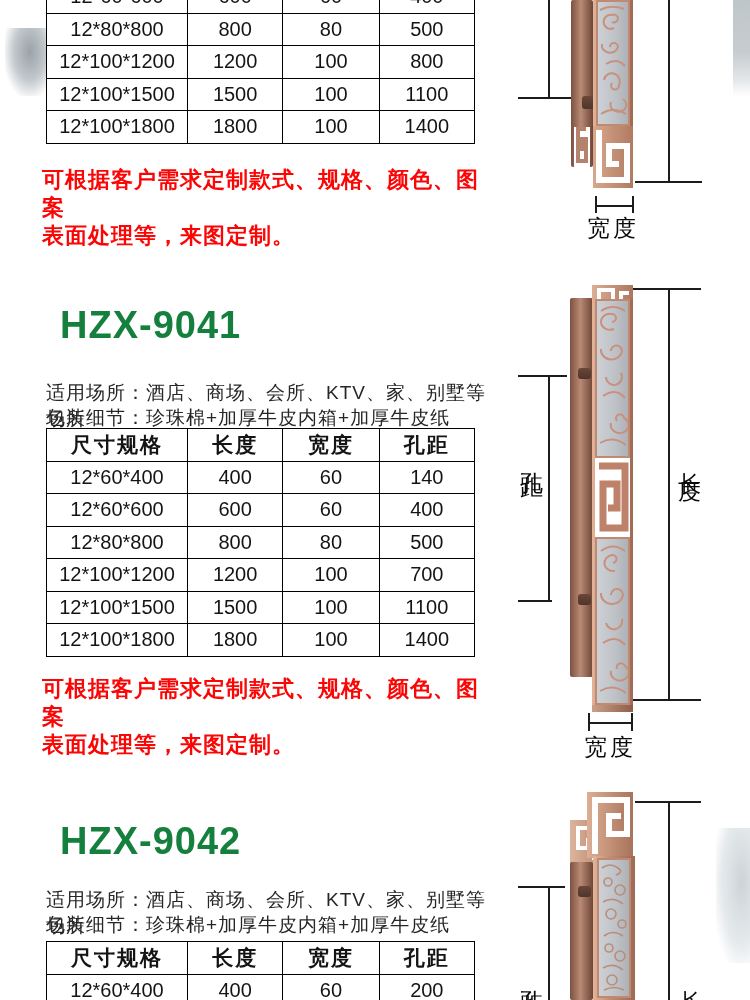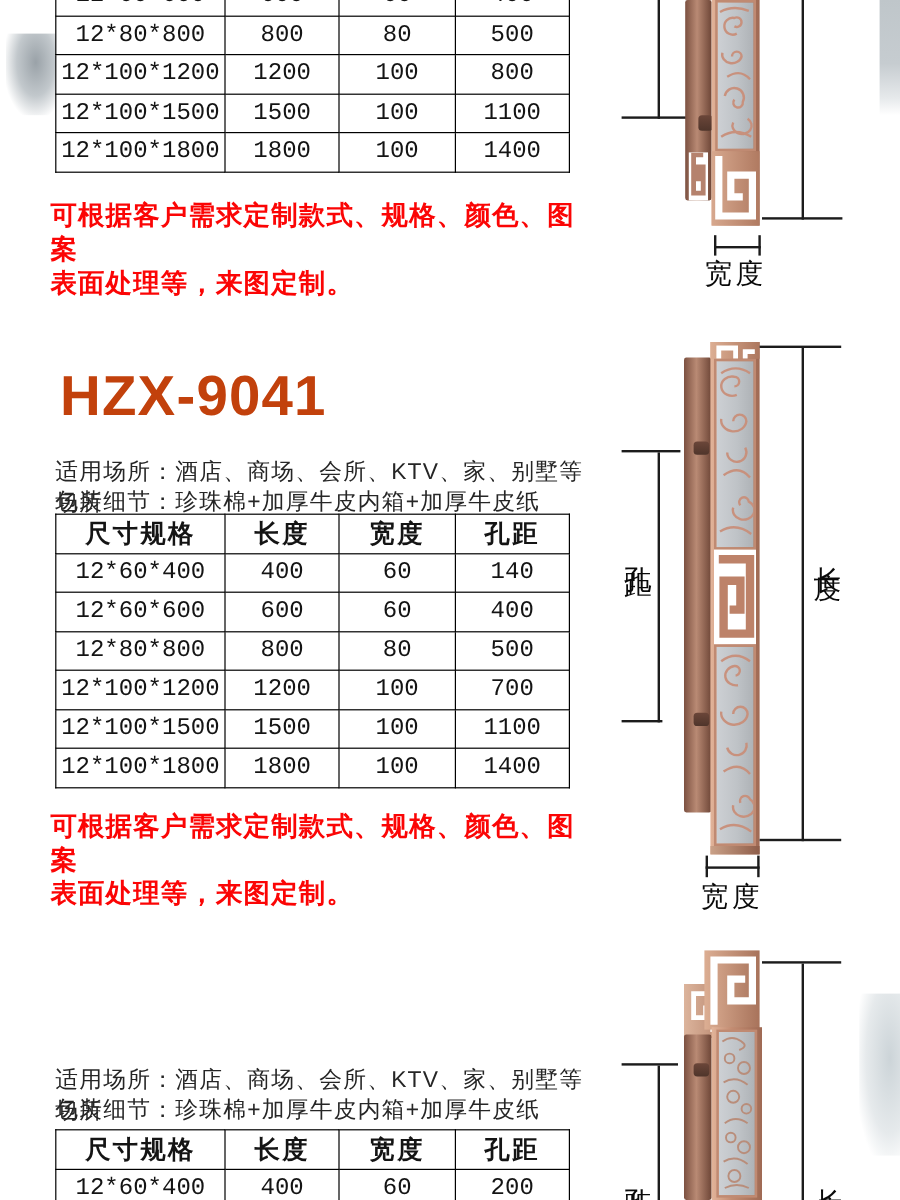--- a/index.html
+++ b/index.html
@@ -9,30 +9,30 @@
   .wash{position:absolute;pointer-events:none;}
   .wash-left{left:5px;top:28px;width:45px;height:68px;
     background:radial-gradient(ellipse at 55% 35%,#9aa2a8 0%,#c2c8cc 45%,rgba(255,255,255,0) 78%);}
   .wash-right-strip{left:733px;top:0;width:17px;height:96px;
     background:linear-gradient(180deg,#bfc6ca 0%,#c6ccd0 55%,#e6e9eb 85%,rgba(255,255,255,0) 100%);}
   .wash-right-bottom{left:716px;top:828px;width:34px;height:135px;
     background:radial-gradient(ellipse at 75% 40%,#ccd4d8 0%,#e6eaec 55%,rgba(255,255,255,0) 82%);}
   
   table.spec{border-collapse:collapse;table-layout:fixed;width:429px;background:#fff;}
   table.spec td,table.spec th{border:1.5px solid #000;height:31.5px;text-align:center;
-     vertical-align:middle;font-size:20px;color:#141414;padding:0;font-weight:400;font-family:Liberation Mono, monospace;}
+     vertical-align:middle;font-size:20px;color:#141414;padding:0;font-weight:400;}
   table.spec th{font-size:21px;font-weight:600;letter-spacing:2px;}
   .tbl-top{position:absolute;left:46px;top:-20px;}
   .tbl-9041{position:absolute;left:46px;top:428px;}
   .tbl-9042{position:absolute;left:46px;top:941px;}
   
   .note{position:absolute;left:42px;width:450px;font-size:22px;line-height:28px;
         color:#fb0505;font-weight:600;letter-spacing:1px;}
   .note-1{top:166px;} .note-2{top:675px;}
-  .model-title{position:absolute;left:50px;font-size:47px;font-weight:800;color:#c2410c;
+  .model-title{position:absolute;left:60px;font-size:38px;font-weight:800;color:#15803d;
         letter-spacing:1px;line-height:1;}
   .title-9041{top:306px;} .title-9042{top:822px;}
   .info-line{position:absolute;left:46px;width:440px;font-size:19px;color:#262626;letter-spacing:1px;}
   .usage-9041{top:380px;} .pack-9041{top:405px;}
   .usage-9042{top:887px;} .pack-9042{top:912px;}
   
   .img{position:absolute;width:215px;}
   .img-a{left:500px;top:0;height:242px;}
   .img-b{left:500px;top:258px;height:506px;}
   .img-c{left:500px;top:780px;height:220px;}
@@ -260,20 +260,21 @@
     <div class="dim" style="left:133px;top:30px;width:68px;height:2px;"></div>
     <div class="dim" style="left:133px;top:441px;width:68px;height:2px;"></div>
     <div class="dlabel vtext" style="left:175px;top:196px;">长度</div>
 
     <div class="dim" style="left:88px;top:455px;width:2px;height:18px;"></div>
     <div class="dim" style="left:131px;top:455px;width:2px;height:18px;"></div>
     <div class="dim" style="left:88px;top:464px;width:45px;height:2px;"></div>
     <div class="dlabel" style="left:84px;top:474px;">宽度</div>
   </div>
 
+  <h2 class="model-title title-9042" style="margin:0;">HZX-9042</h2>
   <p class="info-line usage-9042" style="margin:0;">适用场所：酒店、商场、会所、KTV、家、别墅等场所</p>
   <p class="info-line pack-9042" style="margin:0;">包装细节：珍珠棉+加厚牛皮内箱+加厚牛皮纸箱。</p>
 
   <table class="spec tbl-9042">
     <colgroup>
         <col style="width:139px">
         <col style="width:94px">
         <col style="width:95px">
         <col style="width:94px">
       </colgroup>

